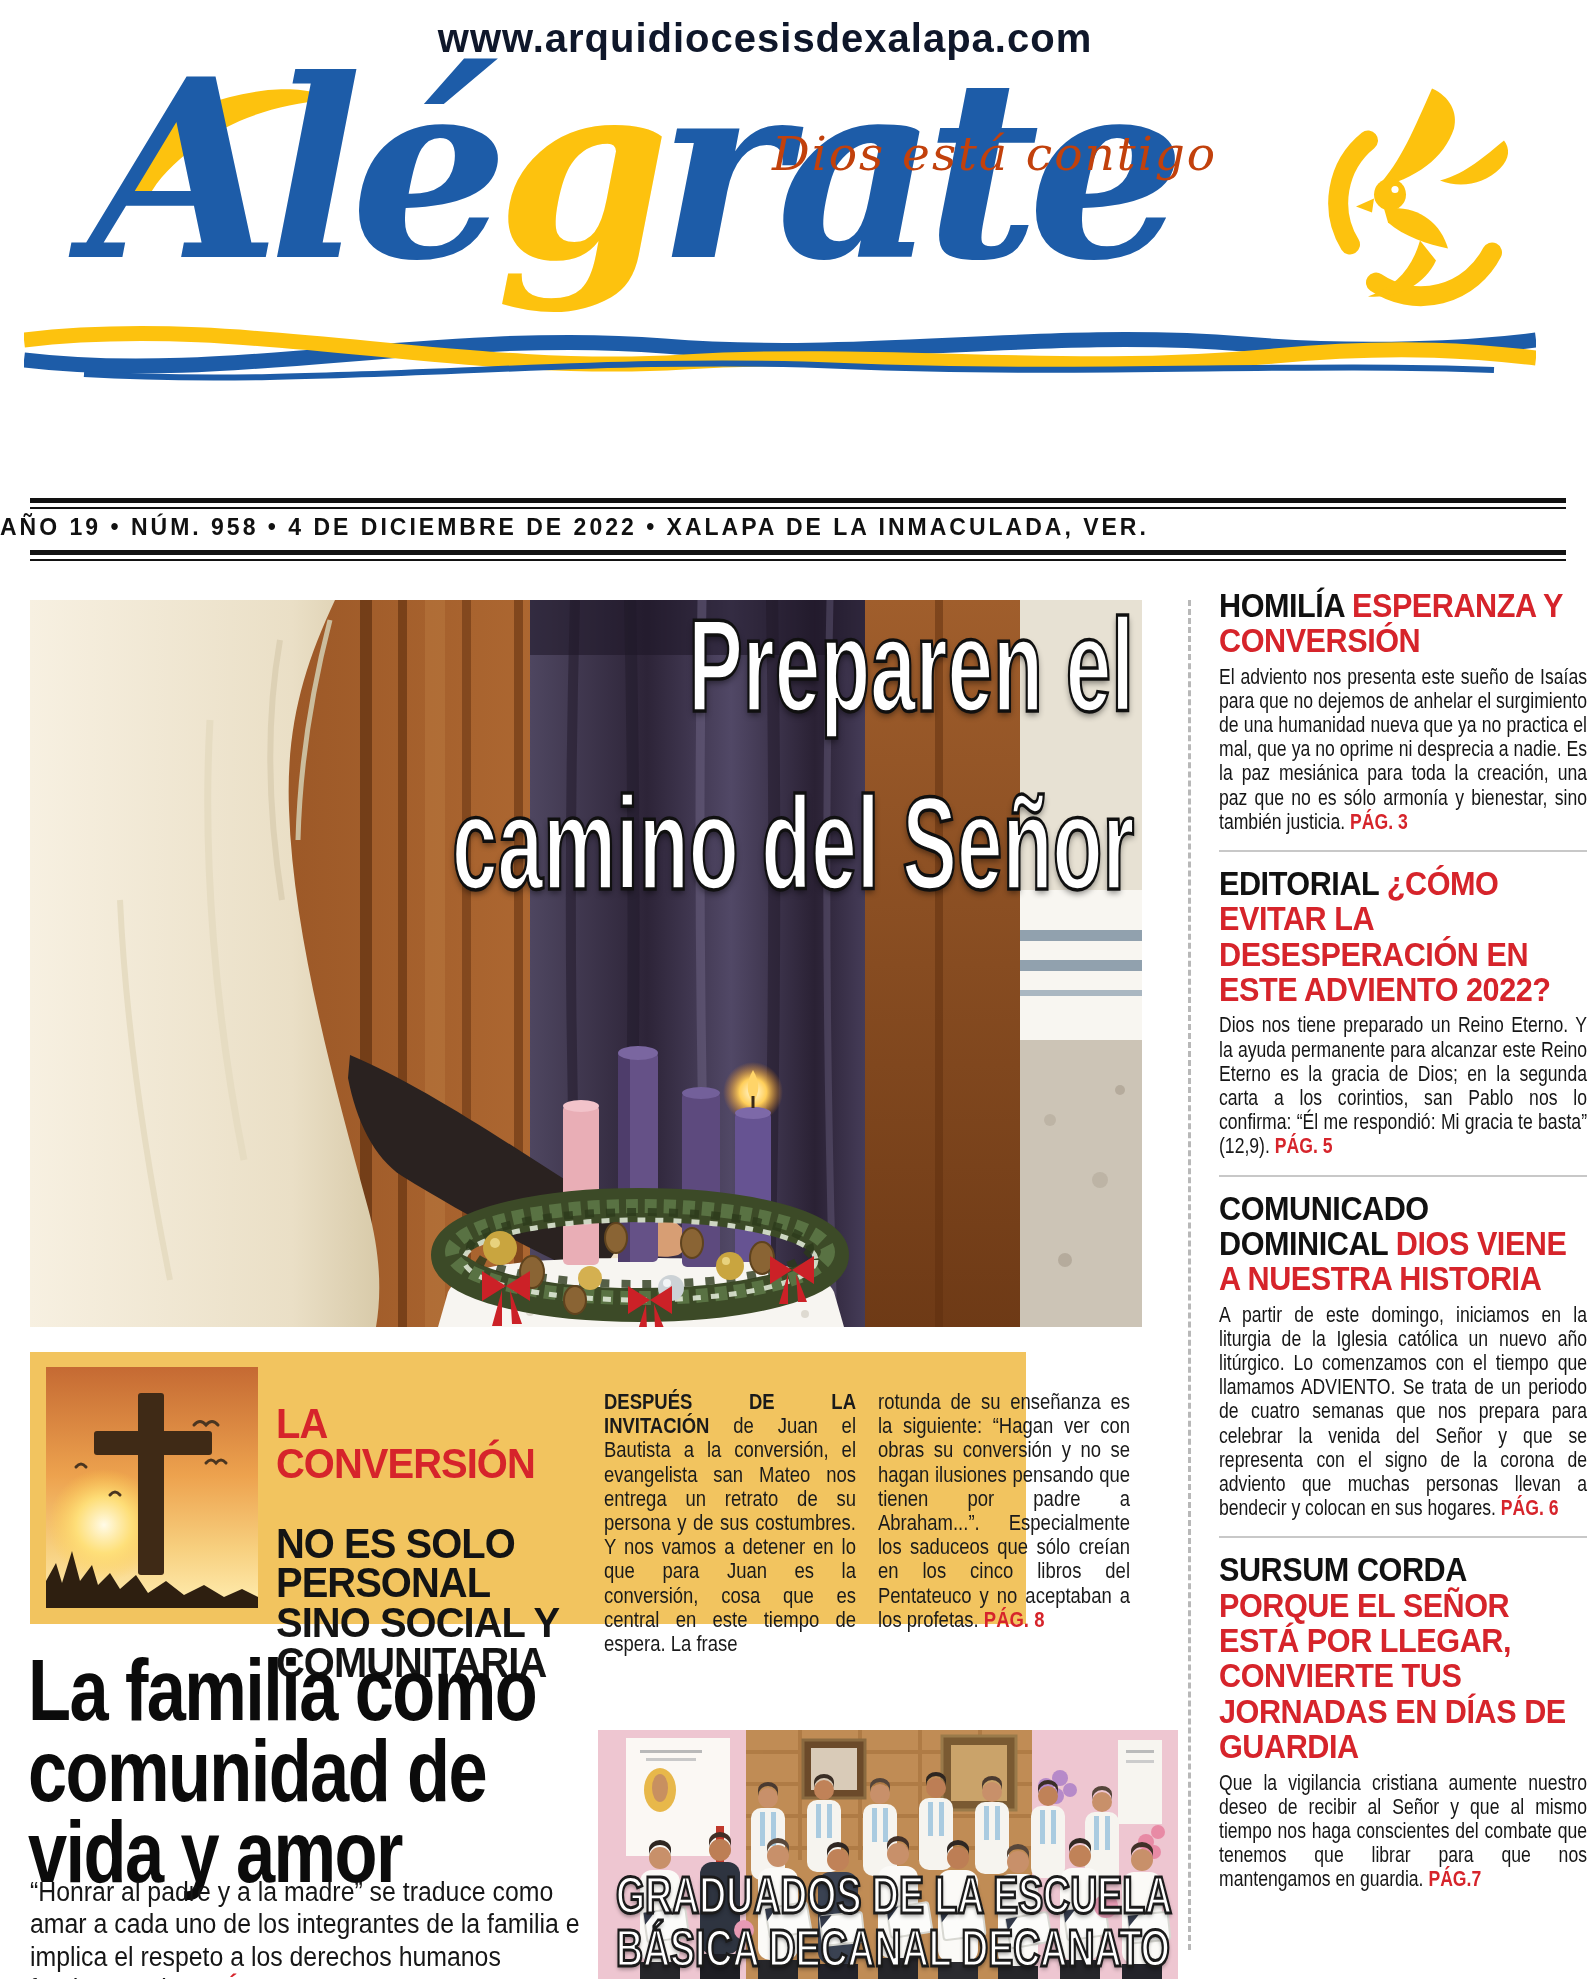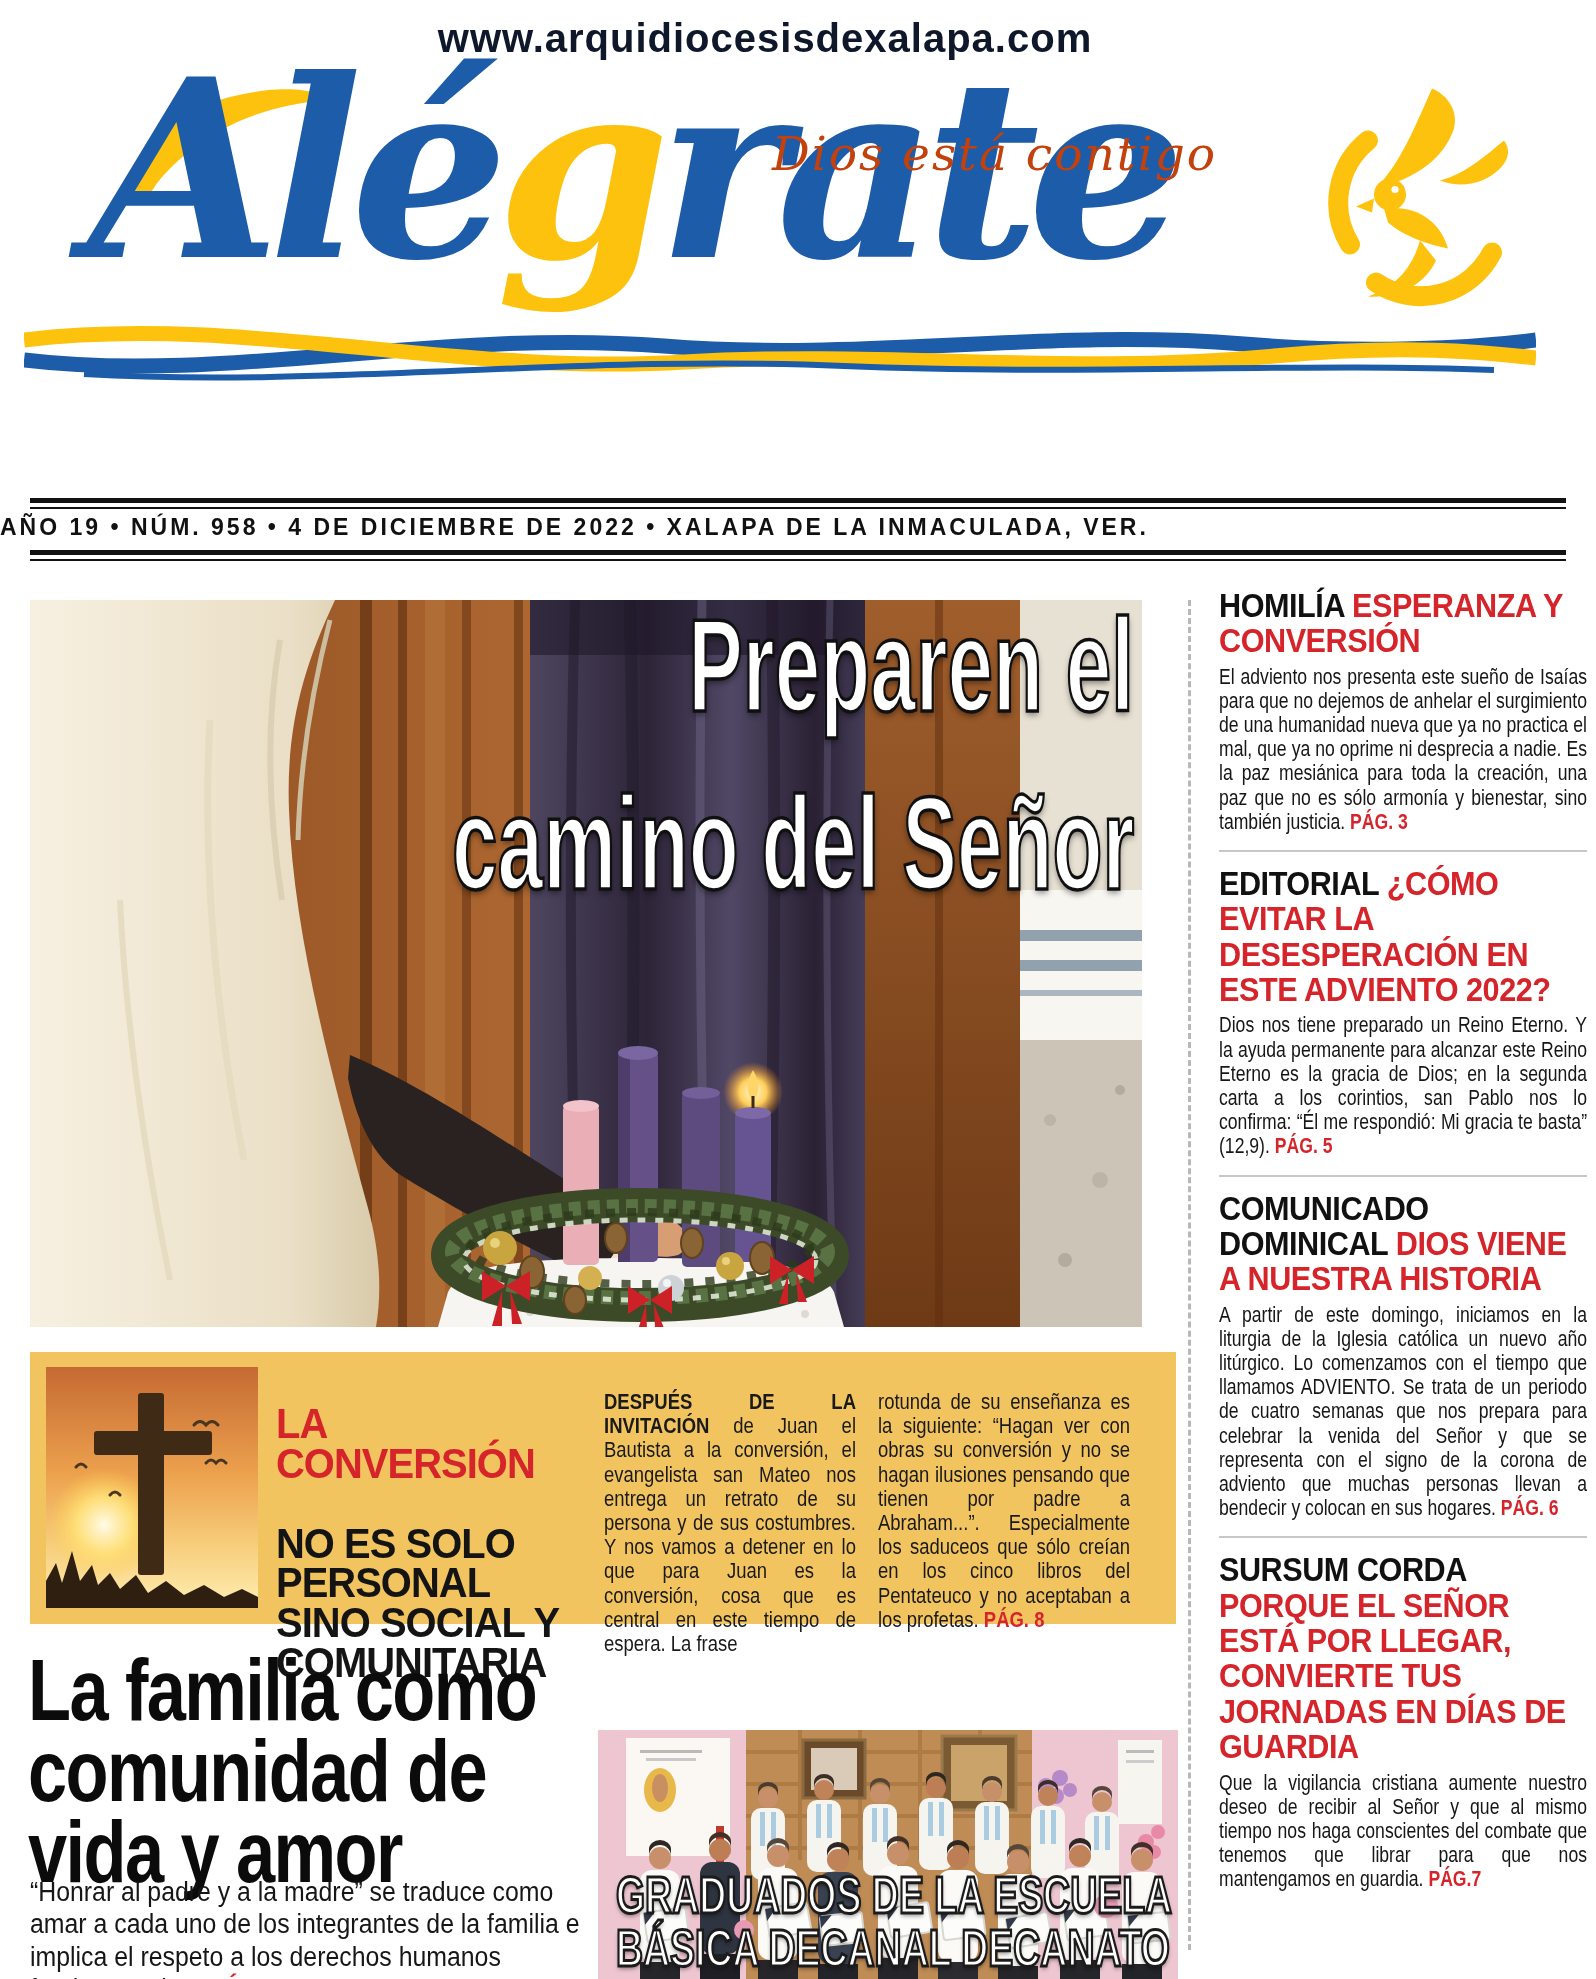--- a/index.html
+++ b/index.html
@@ -37,21 +37,21 @@
   .sidebar{top:588px;left:1203px;width:368px;margin-left:16px;}
   .sb-article h3{margin:0 0 6px 0;font-size:34px;line-height:1.04;font-weight:bold;
                  width:410px;transform:scaleX(.9);transform-origin:0 0;letter-spacing:-.5px;}
   .kicker{color:#111;} .sb-title{color:#d6242b;}
   .sb-body{margin:0;font-size:22px;line-height:1.1;text-align:justify;color:#161616;
            width:460px;transform:scaleX(.8);transform-origin:0 0;}
   .pag{color:#d6242b;font-weight:bold;white-space:nowrap;}
   .sb-hr{border:none;border-top:2px solid #c8c8c8;margin:16px 0 14px 0;width:368px;}
 
   
-  .conv-box{top:1352px;left:30px;width:1146px;height:272px;background:#f2c45f;}
+  .conv-box{top:1352px;left:30px;width:996px;height:272px;background:#f2c45f;}
   .cross-photo{position:absolute;top:15px;left:16px;width:212px;height:241px;}
   .conv-head{position:absolute;top:12px;left:246px;width:330px;font-weight:bold;font-size:42px;
              line-height:.95;white-space:pre-line;letter-spacing:-1px;transform:scaleX(.95);transform-origin:0 0;}
   .conv-head .red{color:#d6242b;} .conv-head .blk{color:#141414;}
   .conv-col{position:absolute;top:16px;width:300px;font-size:22px;line-height:1.1;text-align:justify;
             transform:scaleX(.84);transform-origin:0 0;color:#1a1a1a;}
   .conv-col b{font-size:22px;}
   .c1{left:574px;} .c2{left:848px;}
 
   

